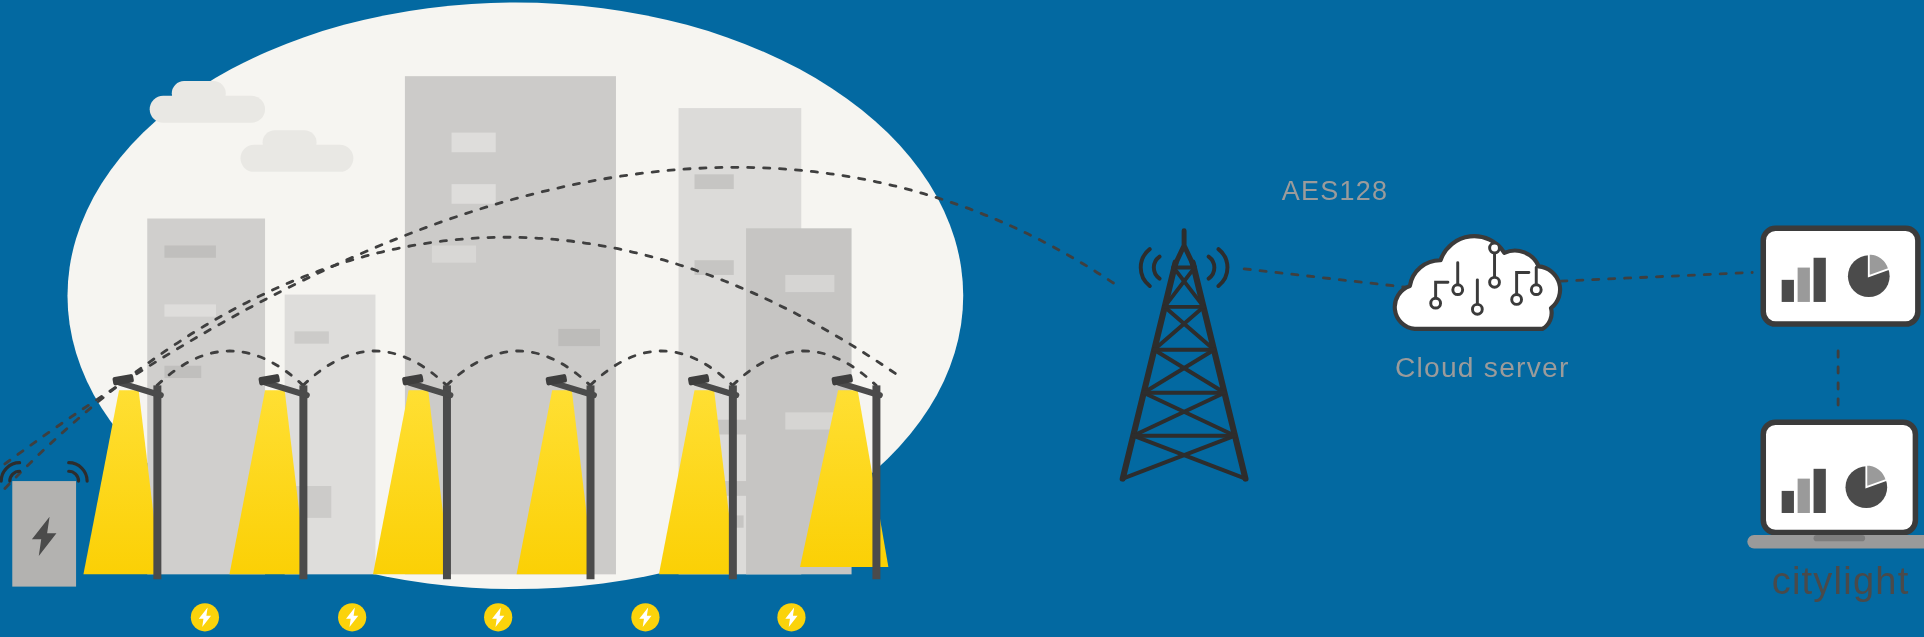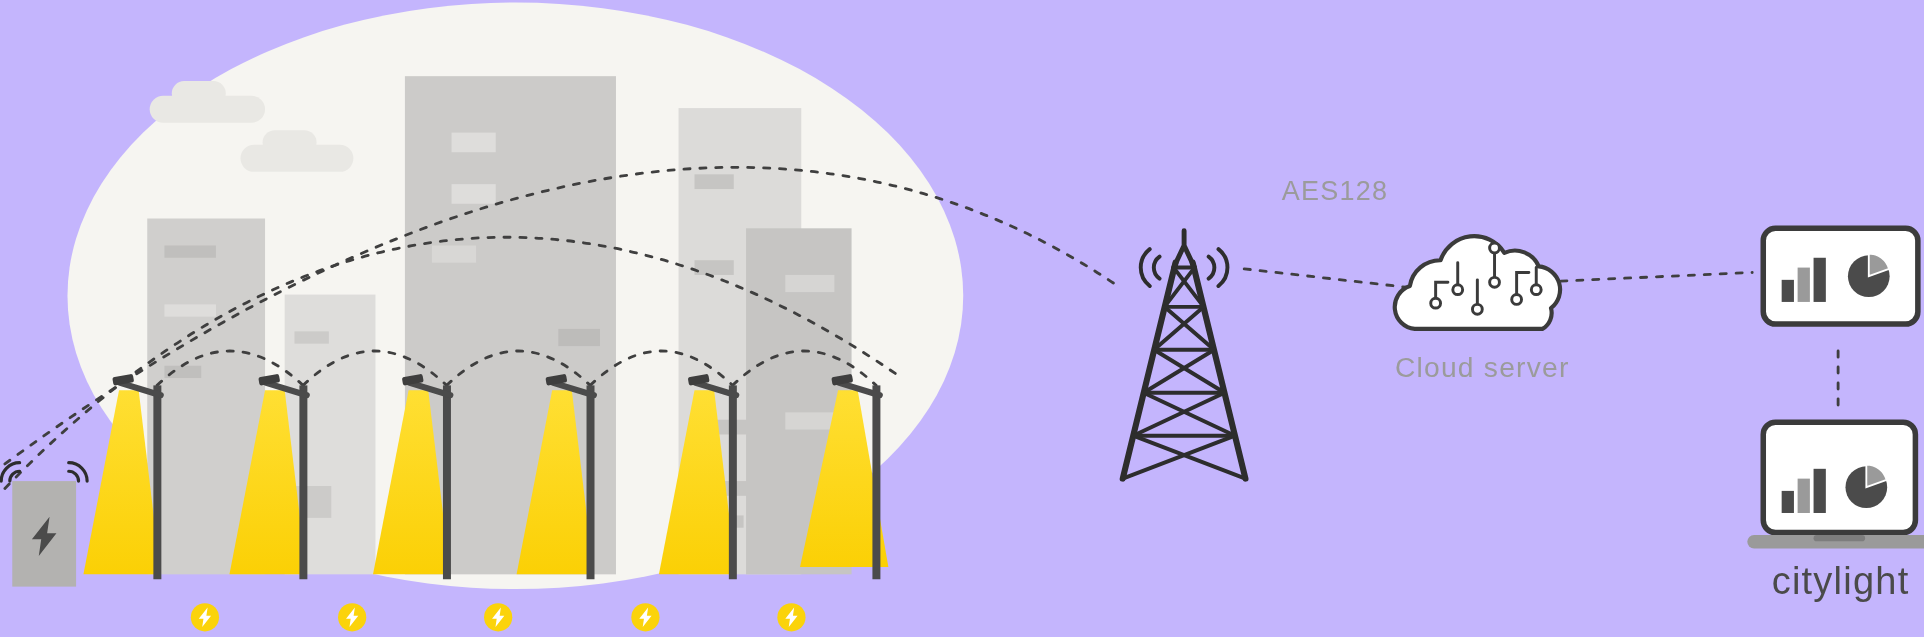--- a/index.html
+++ b/index.html
@@ -1,16 +1,16 @@
 <!DOCTYPE html>
 <html><head>
 <meta charset="utf-8">
 <style>
   html,body{margin:0;padding:0;background:#ffffff;}
-  .canvas{position:relative;width:1924px;height:637px;background:#c4b5fd;overflow:hidden;}
+  .canvas{position:relative;width:1924px;height:637px;background:#0369a1;overflow:hidden;}
   .canvas svg{position:absolute;inset:0;display:block;}
   svg text{font-family:"Liberation Sans",sans-serif;}
   .dash{fill:none;stroke:#3f3f3f;stroke-width:2.3;stroke-dasharray:5 8;stroke-linecap:round;}
   .tw{fill:none;stroke:#2d2d2d;stroke-linecap:round;}
   .ckt{fill:none;stroke:#3b3b3b;stroke-width:2.4;stroke-linecap:round;}
   .node{fill:#ffffff;stroke:#3b3b3b;stroke-width:2.4;}
   .lbl-gray{fill:#9b9b9b;letter-spacing:1px;}
   .brand{fill:#4a4a4a;letter-spacing:1px;}
 </style>
 </head>

